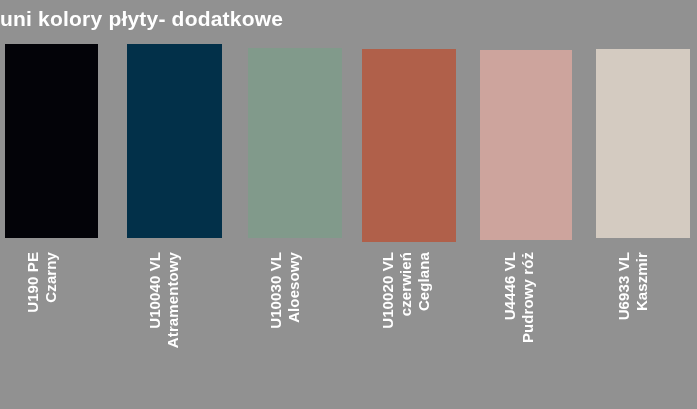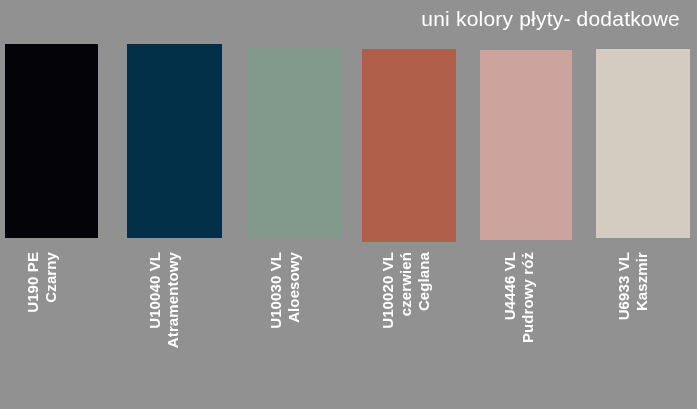--- a/index.html
+++ b/index.html
@@ -19,24 +19,24 @@
     height: 409px;
     background: #919191;
     box-sizing: border-box;
   }
 
   #title {
     position: absolute;
     left: 0;
     top: 6px;
     width: 680px;
-    text-align: right;
+    text-align: left;
     color: #ffffff;
     font-size: 21px;
-    font-weight: 400;
+    font-weight: 700;
     letter-spacing: 0.2px;
     white-space: nowrap;
     line-height: 26px;
   }
 
   .swatch-group {
     position: absolute;
     top: 0;
     height: 409px;
   }

